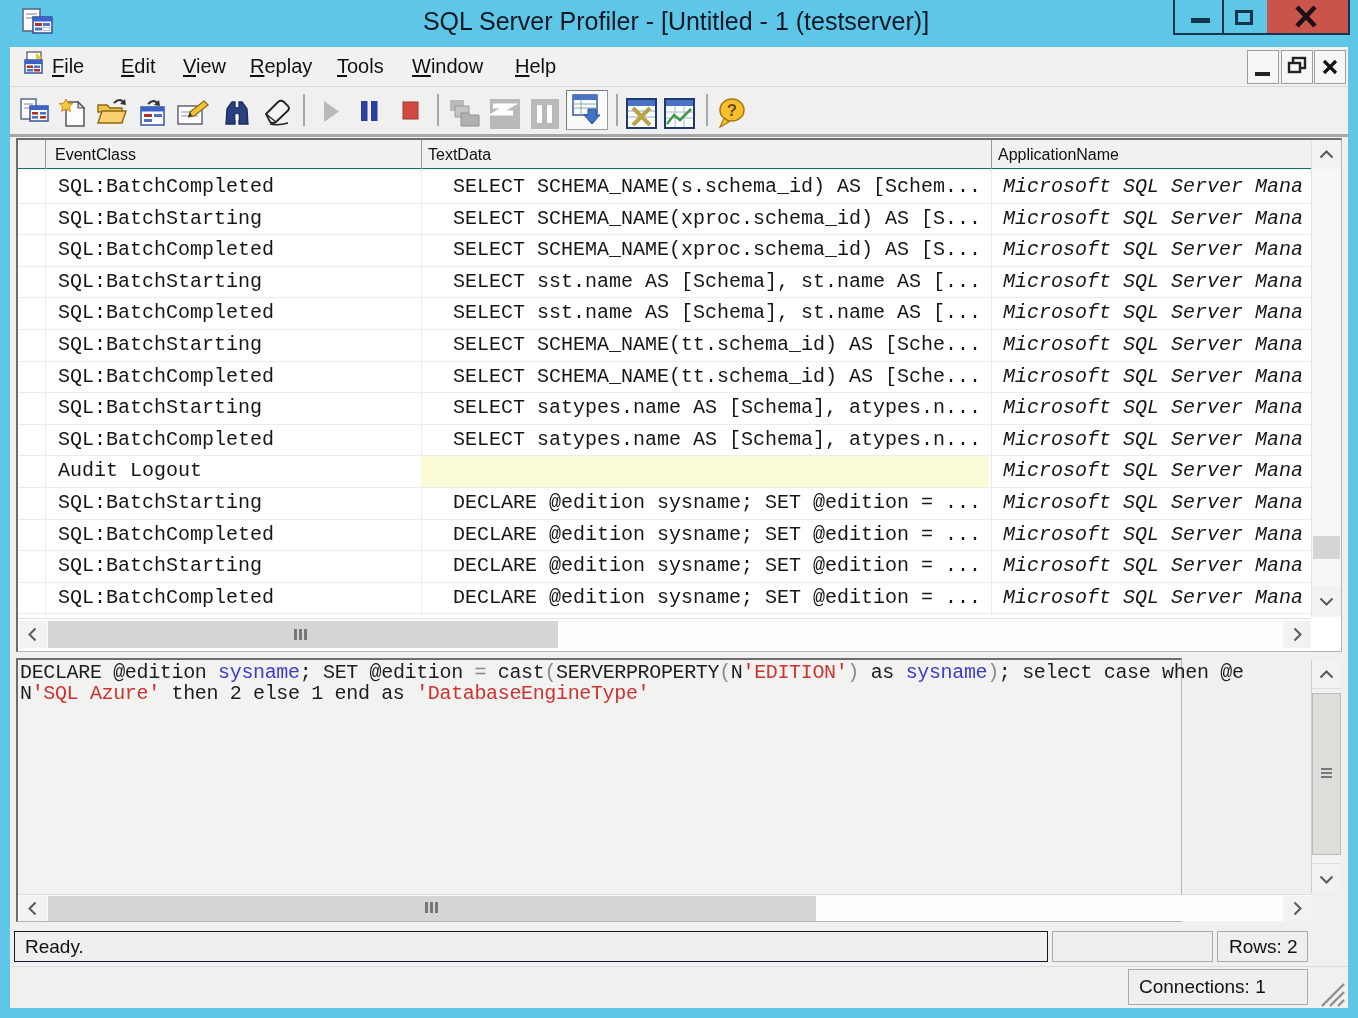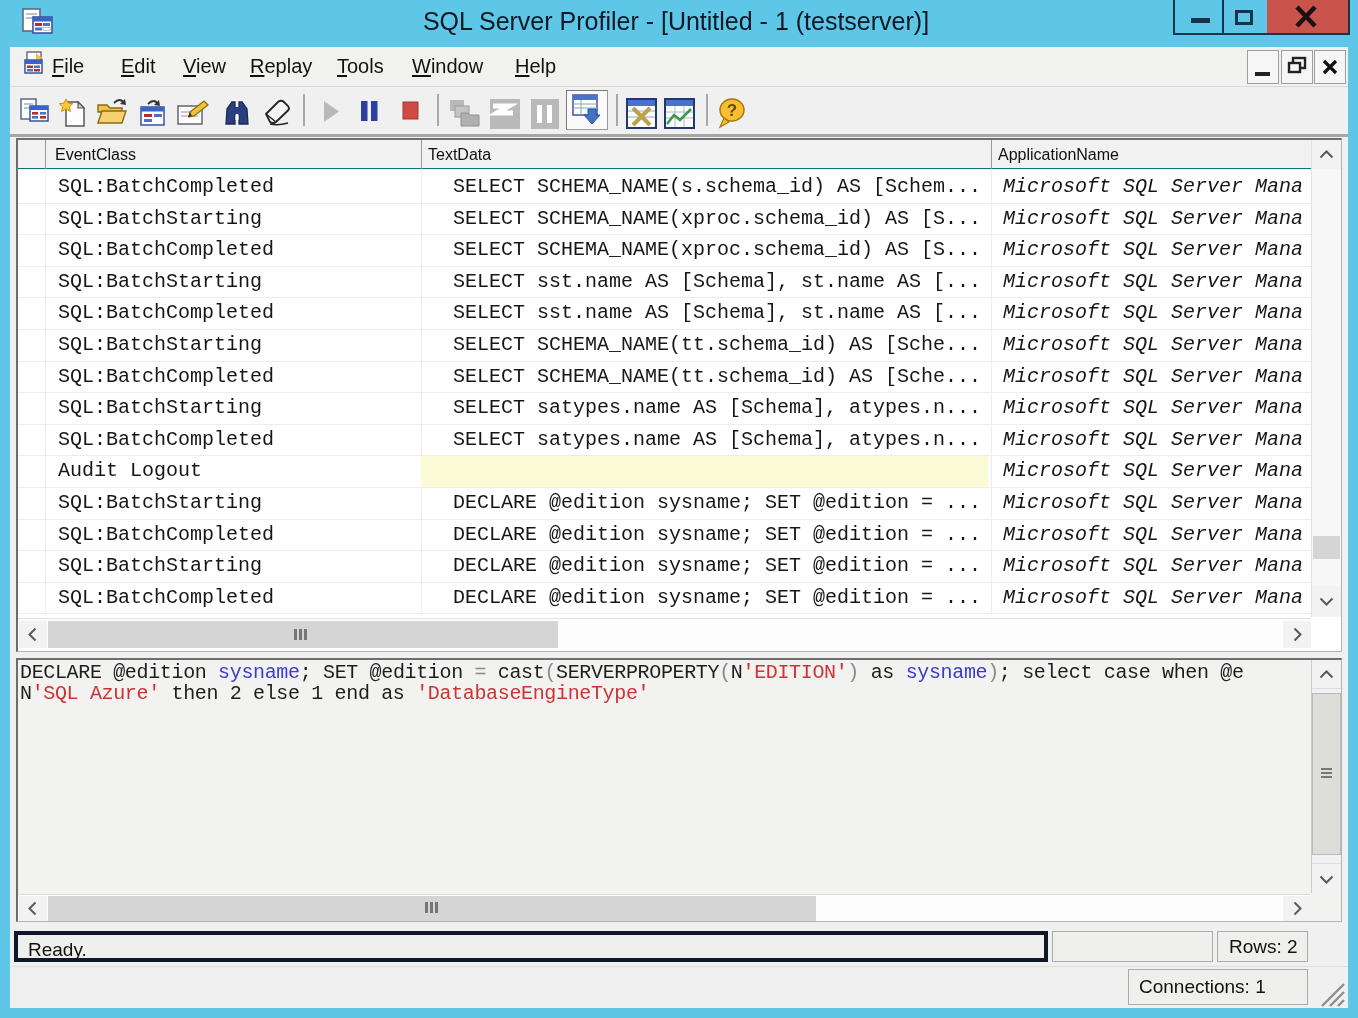--- a/index.html
+++ b/index.html
@@ -276,21 +276,21 @@
     </div>
   <div class="thumb" style="left:30px;top:481px;width:510px;height:27px"></div>
   <div class="abs" style="left:276px;top:489px;width:3px;height:11px;background:#777;box-shadow:5px 0 #777,10px 0 #777"></div>
   <div class="sb-ar" style="left:1265px;top:481px;width:28px;height:27px">
       <svg width="9" height="15" viewBox="0 0 9 15" style="position:absolute;left:10px;top:6px">
         <path d="M1.5 1.5 L7.5 7.5 1.5 13.5" fill="none" stroke="#5a5a5a" stroke-width="2"></path>
       </svg>
     </div>
 </div>
 
-<div class="abs" id="pane" style="left:16px;top:658px;width:1326px;height:264px;background:#f2f2f1;border-top:2px solid #6d6d6d;border-left:2px solid #6d6d6d;border-right:1px solid #b4b4b4;border-bottom:1px solid #b4b4b4;">
+<div class="abs" id="pane" style="left:16px;top:658px;width:1166px;height:264px;background:#f2f2f1;border-top:2px solid #6d6d6d;border-left:2px solid #6d6d6d;border-right:1px solid #b4b4b4;border-bottom:1px solid #b4b4b4;">
   <div class="mono abs" style="left:2px;top:3px;width:1290px;height:42px;font-size:20px;line-height:20.5px;letter-spacing:-0.35px;color:#1d1d1d;white-space:pre;overflow:hidden">DECLARE @edition <b1>sysname</b1>; SET @edition <op>=</op> cast<op>(</op>SERVERPROPERTY<op>(</op>N<r1>'EDITION'</r1><op>)</op> as <b1>sysname</b1><op>)</op>; select case when @e
 N<r1>'SQL Azure'</r1> then 2 else 1 end as <r1>'DatabaseEngineType'</r1></div>
 
   <div class="abs" style="left:1293px;top:0;width:30px;height:233px;background:#f2f2f2;border-left:1px solid #ccc"></div>
   <div class="sb-ar" style="left:1294px;top:0;width:29px;height:29px;border-bottom:1px solid #ddd">
       <svg width="15" height="9" viewBox="0 0 15 9" style="position:absolute;left:7px;top:10px">
         <path d="M1.5 7.5 L7.5 1.5 13.5 7.5" fill="none" stroke="#5a5a5a" stroke-width="2"></path>
       </svg>
     </div>
   <div class="thumb" style="left:1294px;top:33px;width:29px;height:162px;background:#ddddda;border:1px solid #bbb"></div>
@@ -309,21 +309,21 @@
     </div>
   <div class="thumb" style="left:30px;top:236px;width:768px;height:25px"></div>
   <div class="abs" style="left:407px;top:242px;width:3px;height:11px;background:#777;box-shadow:5px 0 #777,10px 0 #777"></div>
   <div class="sb-ar" style="left:1265px;top:236px;width:28px;height:25px">
       <svg width="9" height="15" viewBox="0 0 9 15" style="position:absolute;left:10px;top:5px">
         <path d="M1.5 1.5 L7.5 7.5 1.5 13.5" fill="none" stroke="#5a5a5a" stroke-width="2"></path>
       </svg>
     </div>
 </div>
 
-<div class="abs" style="left:14px;top:931px;width:1034px;height:31px;background:#efefee;border:4px solid #0f172a;font-size:19px;color:#111;line-height:29px;padding-left:10px">Ready.</div>
+<div class="abs" style="left:14px;top:931px;width:1034px;height:31px;background:#efefee;border:1px solid #0f172a;font-size:19px;color:#111;line-height:29px;padding-left:10px">Ready.</div>
 <div class="abs" style="left:1052px;top:931px;width:161px;height:31px;background:#efefee;border:1px solid #ababab"></div>
 <div class="abs" style="left:1217px;top:931px;width:91px;height:31px;background:#efefee;border:1px solid #ababab;font-size:19px;color:#111;line-height:29px;padding-left:11px">Rows: 2</div>
 <div class="abs" style="left:11px;top:966px;width:1337px;height:1px;background:#dcdcdc"></div>
 <div class="abs" style="left:1128px;top:969px;width:180px;height:36px;background:#efefee;border:1px solid #ababab;font-size:19px;color:#111;line-height:34px;padding-left:10px">Connections: 1</div>
 <svg class="abs" style="left:1314px;top:978px" width="32" height="30" viewBox="0 0 32 30">
   <g stroke="#8f8f8f" stroke-width="2.4">
     <line x1="8" y1="28" x2="30" y2="6"></line>
     <line x1="16" y1="28" x2="30" y2="14"></line>
     <line x1="24" y1="28" x2="30" y2="22"></line>
   </g>

